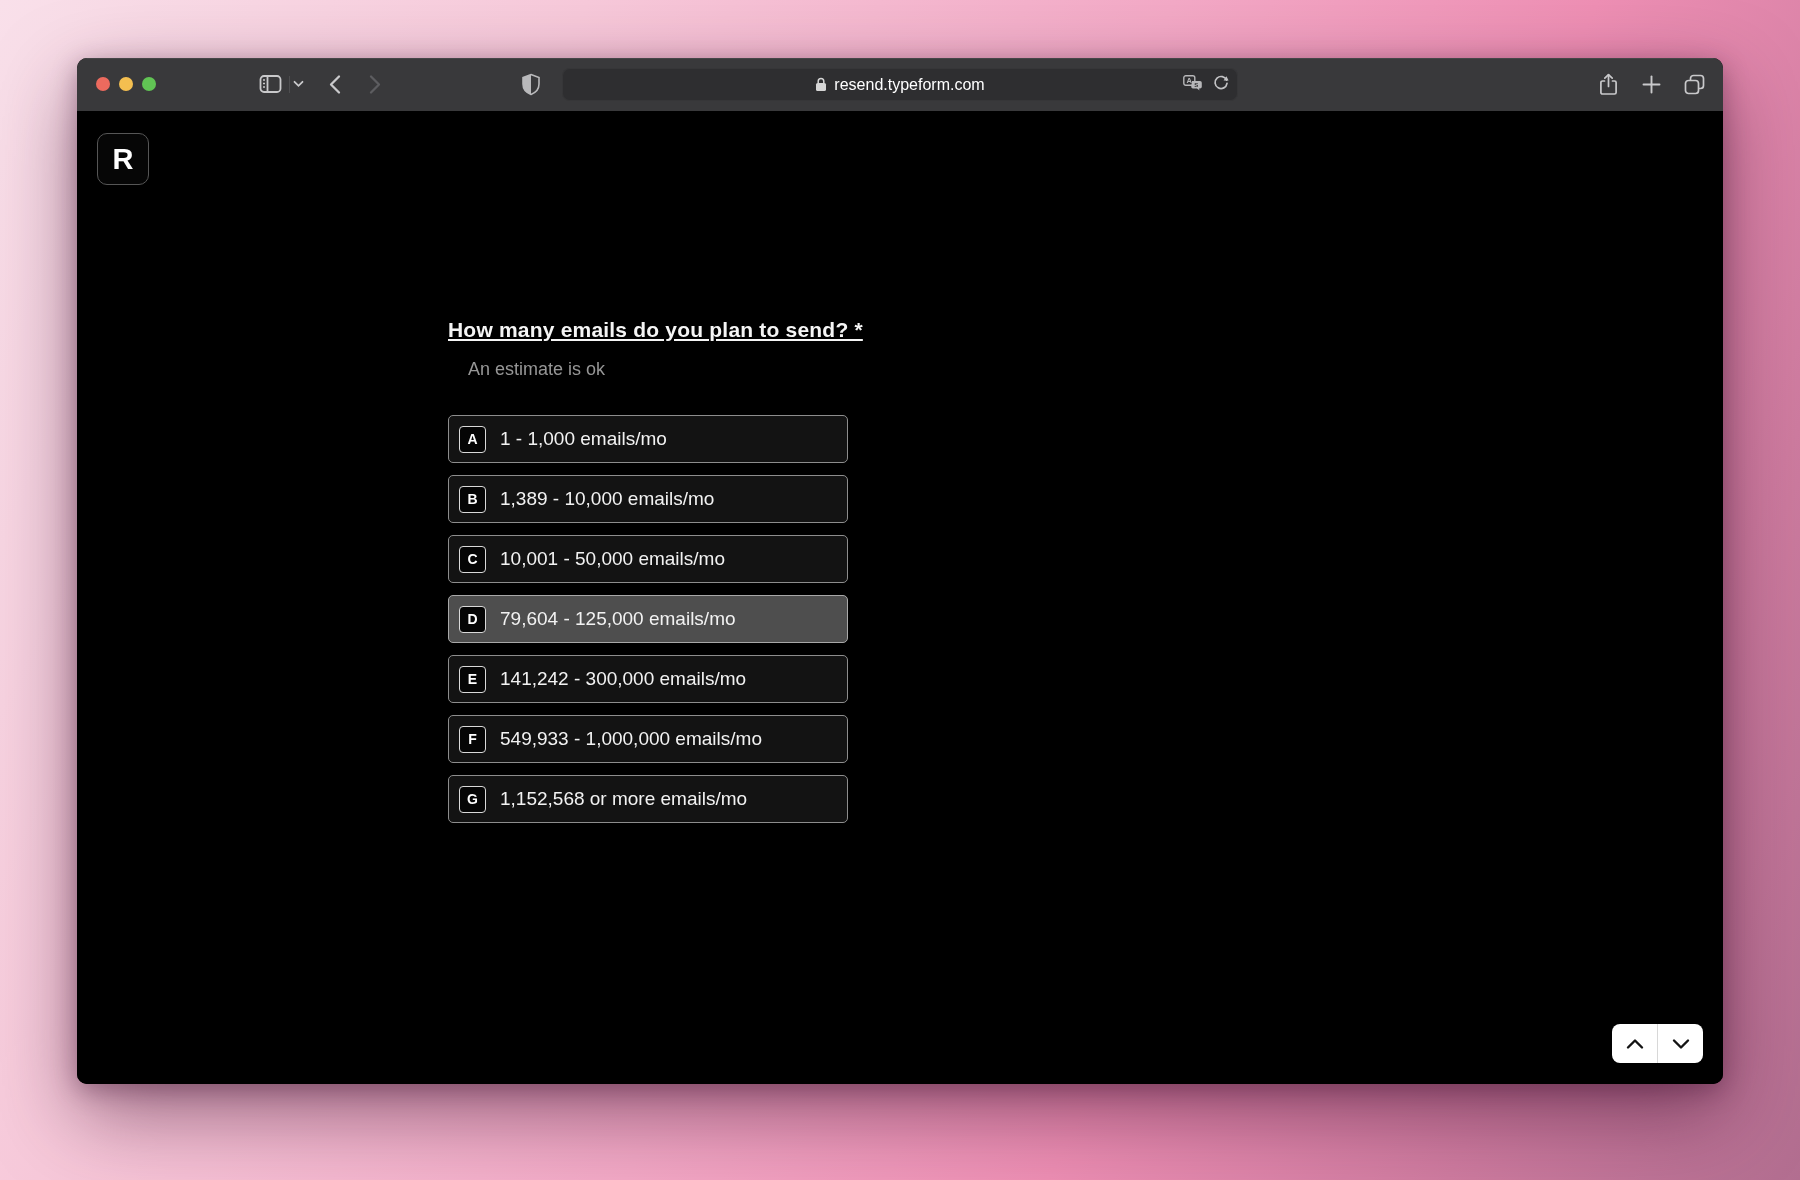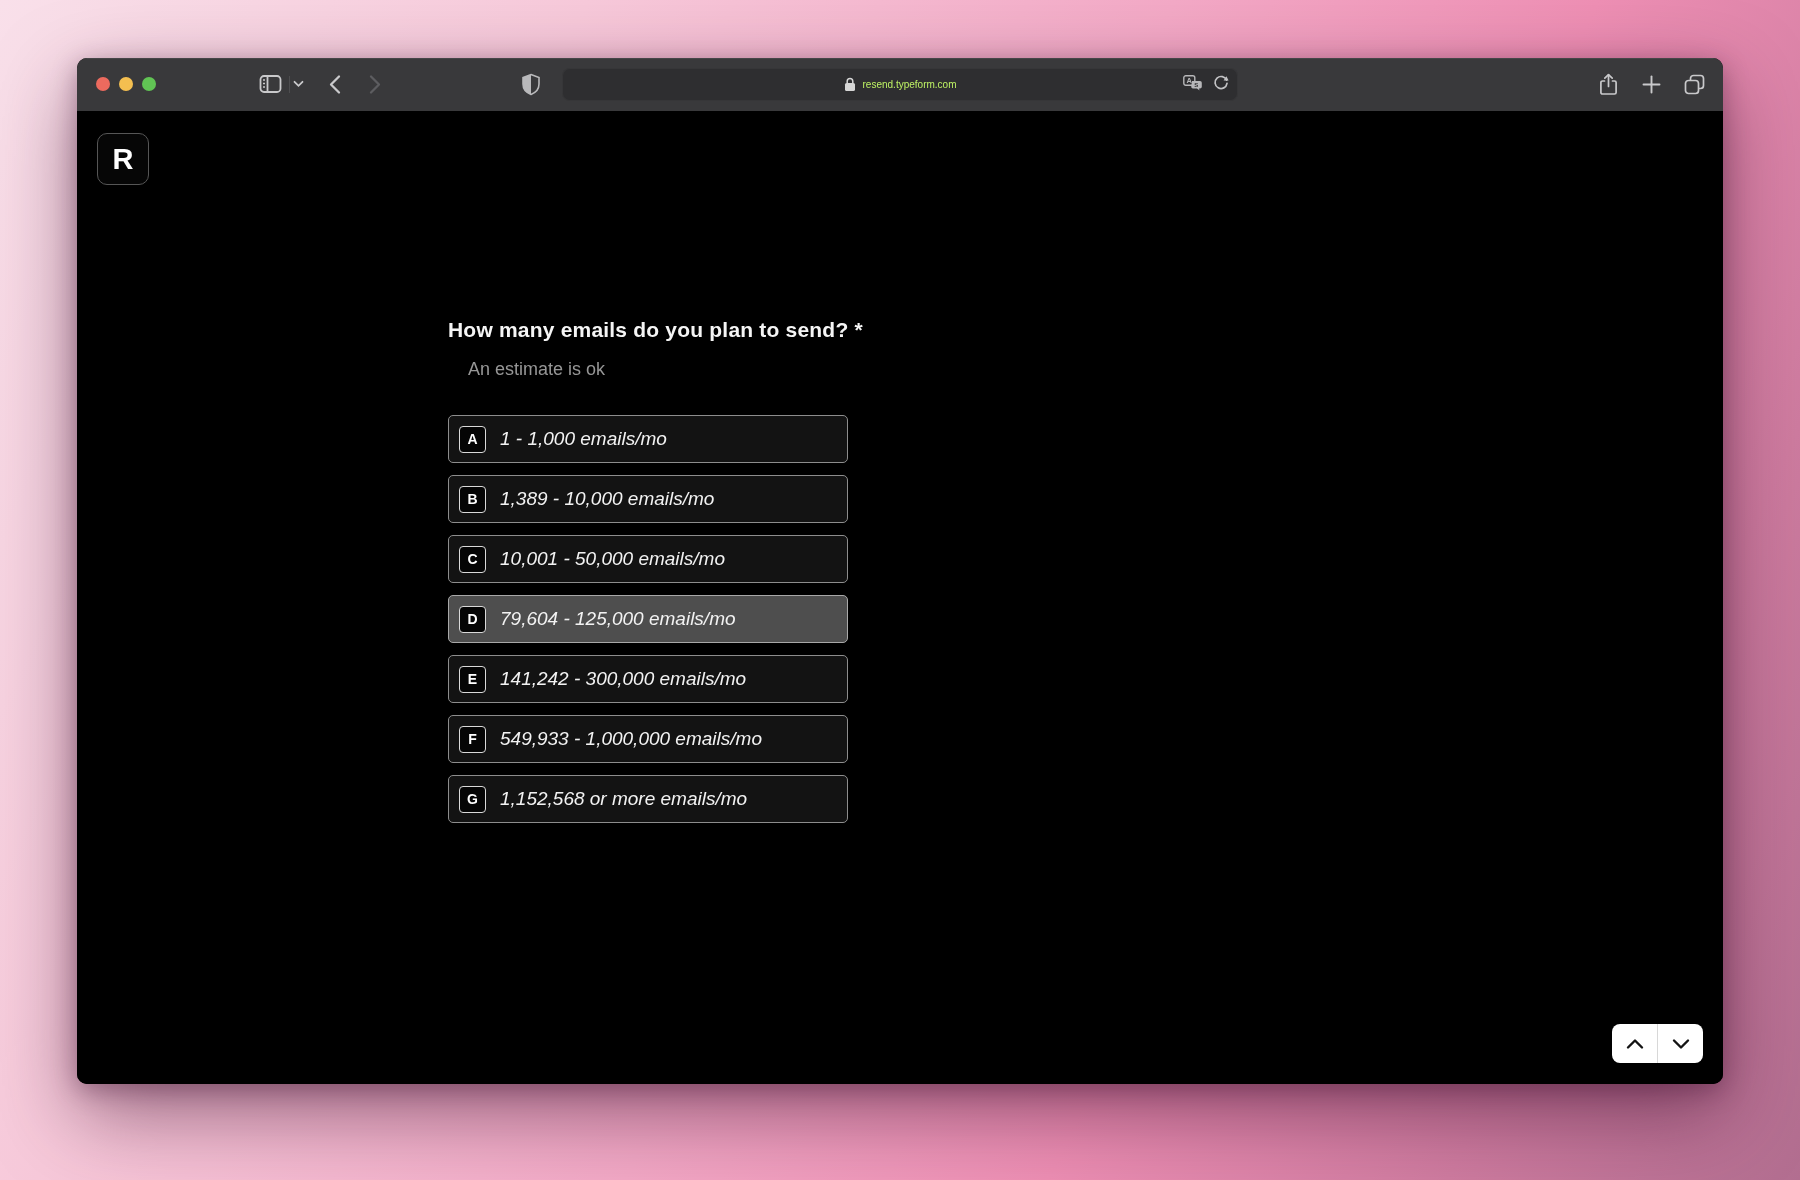--- a/index.html
+++ b/index.html
@@ -34,55 +34,55 @@
 
   .tb-divider { position:absolute; left:212px; top:18px; width:1px; height:17px; background:#4d4d4f; }
 
   .url-field {
     position:absolute; left:50%; top:10px; transform:translateX(-50%);
     width:676px; height:33px; background:#2e2e30; border-radius:8px;
     display:flex; align-items:center; justify-content:center;
     box-shadow:inset 0 0 0 1px rgba(255,255,255,.04);
   }
   .url-center { display:flex; align-items:center; gap:7px; }
-  .url-text { color:#bef264; font-size:10px; }
+  .url-text { color:#ffffff; font-size:16px; }
   .url-right { position:absolute; right:9px; top:0; height:33px; display:flex; align-items:center; gap:11px; }
 
   .tb-right { position:absolute; right:18px; top:0; height:53px; display:flex; align-items:center; gap:21px; }
   .tb-right .btn { width:22px; height:22px; display:flex; align-items:center; justify-content:center; }
 
   
   .content { position:relative; height:973px; background:#000; }
 
   .r-logo {
     position:absolute; left:20px; top:22px; width:52px; height:52px;
     border:1.5px solid #565656; border-radius:10px; background:#060606;
     display:flex; align-items:center; justify-content:center;
     color:#fff; font-size:29px; font-weight:700;
   }
 
   .qa { position:absolute; left:371px; top:207px; width:760px; }
-  .question { color:#f5f5f5; font-size:21px; font-weight:600; letter-spacing:.2px; }
+  .question { color:#f5f5f5; font-size:21px; font-weight:600; letter-spacing:.2px;text-decoration:underline; }
   .subtitle { margin-top:17px; color:#969696; font-size:18px;margin-left:20px; }
 
   .options { position:absolute; left:371px; top:304px; }
   .option {
     width:400px; height:48px; margin-bottom:12px;
     display:flex; align-items:center; padding:0 10px;
     background:#131313; border:1px solid #8d8d8d; border-radius:5px;
     cursor:pointer;
   }
   .option.highlighted { background:#4e4e4e; border-color:#a9a9a9; }
   .key {
     width:27px; height:27px; margin-right:14px; flex:0 0 auto;
     display:flex; align-items:center; justify-content:center;
     background:#050505; border:1px solid #d9d9d9; border-radius:4px;
     color:#fff; font-size:14px; font-weight:700;
   }
-  .opt-label { color:#f2f2f2; font-size:19px;font-style:italic; }
+  .opt-label { color:#f2f2f2; font-size:19px; }
 
   .nav-pair {
     position:absolute; left:1535px; top:913px; width:91px; height:39px;
     background:#fff; border-radius:8px; display:flex; overflow:hidden;
     box-shadow:0 1px 4px rgba(0,0,0,.4);
   }
   .nav-btn { flex:1; display:flex; align-items:center; justify-content:center; cursor:pointer; }
   .nav-btn:first-child { border-right:1px solid #d8d8d8; }
 </style>
 </head>

